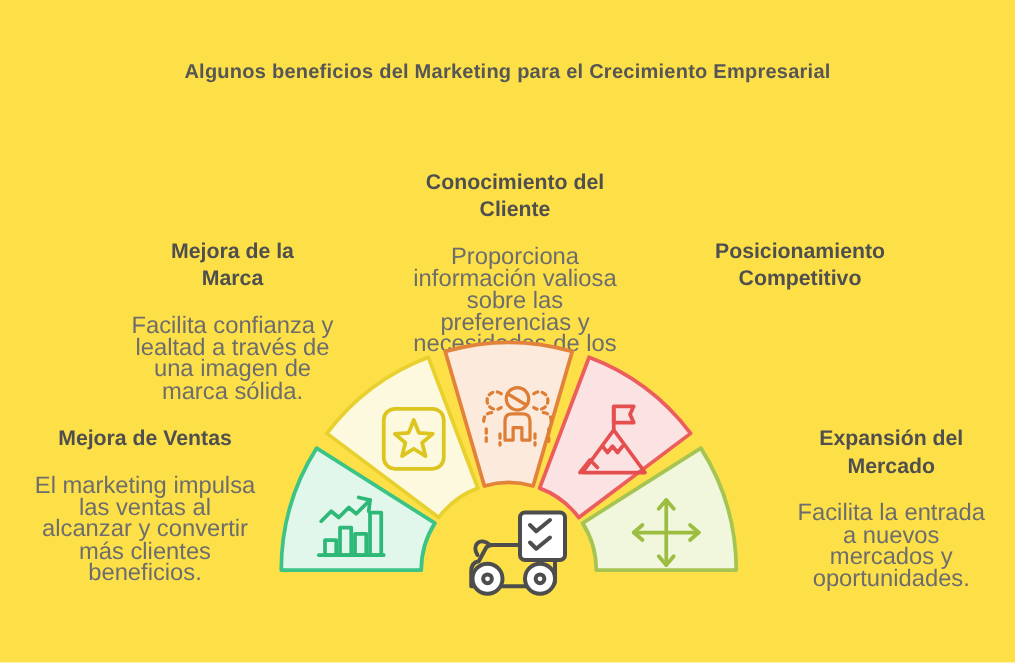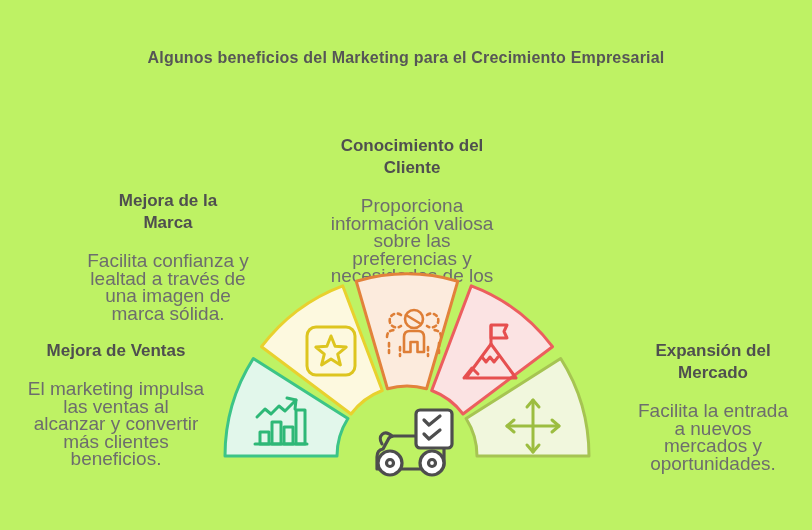--- a/index.html
+++ b/index.html
@@ -1,16 +1,16 @@
 <!DOCTYPE html>
 <html><head>
 <meta charset="utf-8">
 <style>
   html,body{margin:0;padding:0;background:#fff;}
-  #stage{position:relative;width:812px;height:530px;background:#bef264;overflow:hidden;
+  #stage{position:relative;width:812px;height:530px;background:#fde047;overflow:hidden;
          font-family:"Liberation Sans","DejaVu Sans",sans-serif;}
   .title{position:absolute;left:136px;top:46px;width:540px;text-align:center;
          font-size:16px;font-weight:bold;line-height:23px;color:#565656;letter-spacing:.2px;}
   .block{position:absolute;text-align:center;}
   .bh{margin:16px auto 18px auto;font-size:17px;font-weight:bold;line-height:22px;color:#4f4f4f;}
   .bb{margin:0 auto;font-size:19px;line-height:17.5px;color:#6d6d6d;}
   svg.fan{position:absolute;left:0;top:0;}
   .wedge{stroke-width:3;stroke-linejoin:round;}
   g.ic{fill:none;stroke-width:3;stroke-linecap:round;stroke-linejoin:round;}
   g.ic-thin{stroke-width:2.6;}
@@ -21,31 +21,32 @@
 
 <div id="stage">
 
   <div class="title">Algunos beneficios del Marketing para el Crecimiento Empresarial</div>
 
   <div class="block" style="left:16px;top:324px;width:200px">
     <h3 class="bh" style="width:140px">Mejora de Ventas</h3>
     <p class="bb" style="width:182px">El marketing impulsa las ventas al alcanzar y convertir más clientes beneficios.</p>
   </div>
 
-  <div class="block" style="left:68px;top:174px;width:200px">
+  <div class="block" style="left:86px;top:174px;width:200px">
     <h3 class="bh" style="width:140px">Mejora de la Marca</h3>
     <p class="bb" style="width:172px">Facilita confianza y lealtad a través de una imagen de marca sólida.</p>
   </div>
 
   <div class="block" style="left:312px;top:119px;width:200px">
     <h3 class="bh" style="width:182px">Conocimiento del Cliente</h3>
     <p class="bb" style="width:168px">Proporciona información valiosa sobre las preferencias y necesidades de los clientes.</p>
   </div>
 
   <div class="block" style="left:540px;top:174px;width:200px">
+    <h3 class="bh" style="width:192px">Posicionamiento Competitivo</h3>
   </div>
 
   <div class="block" style="left:613px;top:324px;width:200px">
     <h3 class="bh" style="width:162px">Expansión del Mercado</h3>
     <p class="bb" style="width:152px">Facilita la entrada a nuevos mercados y oportunidades.</p>
   </div>
 
   <svg class="fan" width="812" height="530" viewBox="0 0 812 530">
 
     <path class="wedge" d="M225,456 A182,182 0 0 1 253.3,358.5 L347.9,418.5 A70,70 0 0 0 337,456 Z" fill="#e2f7eb" stroke="#3cc487"></path>

